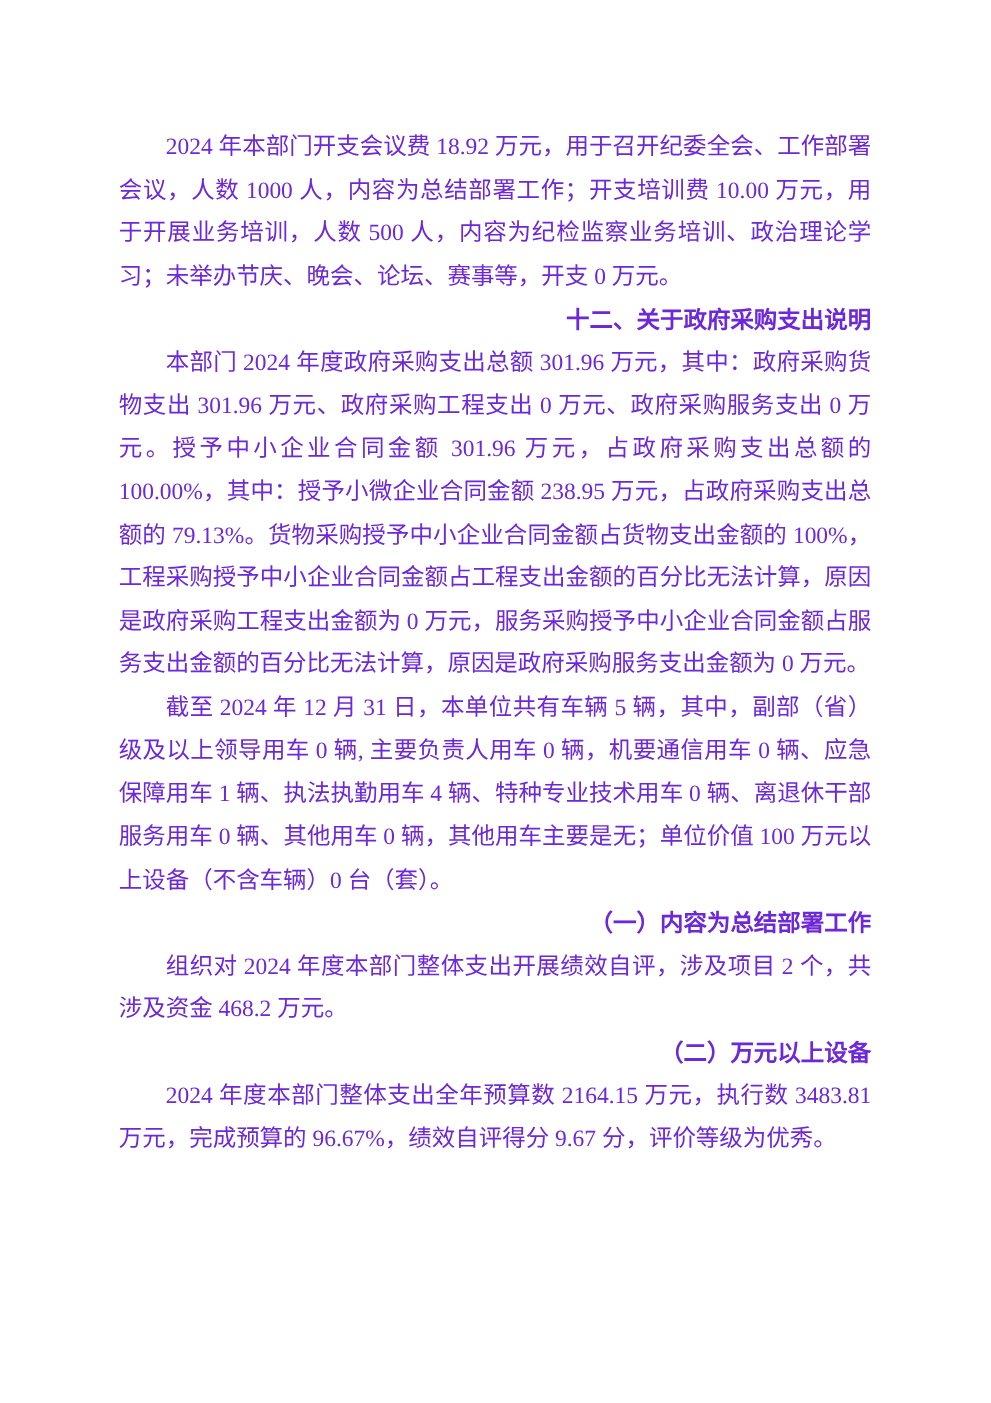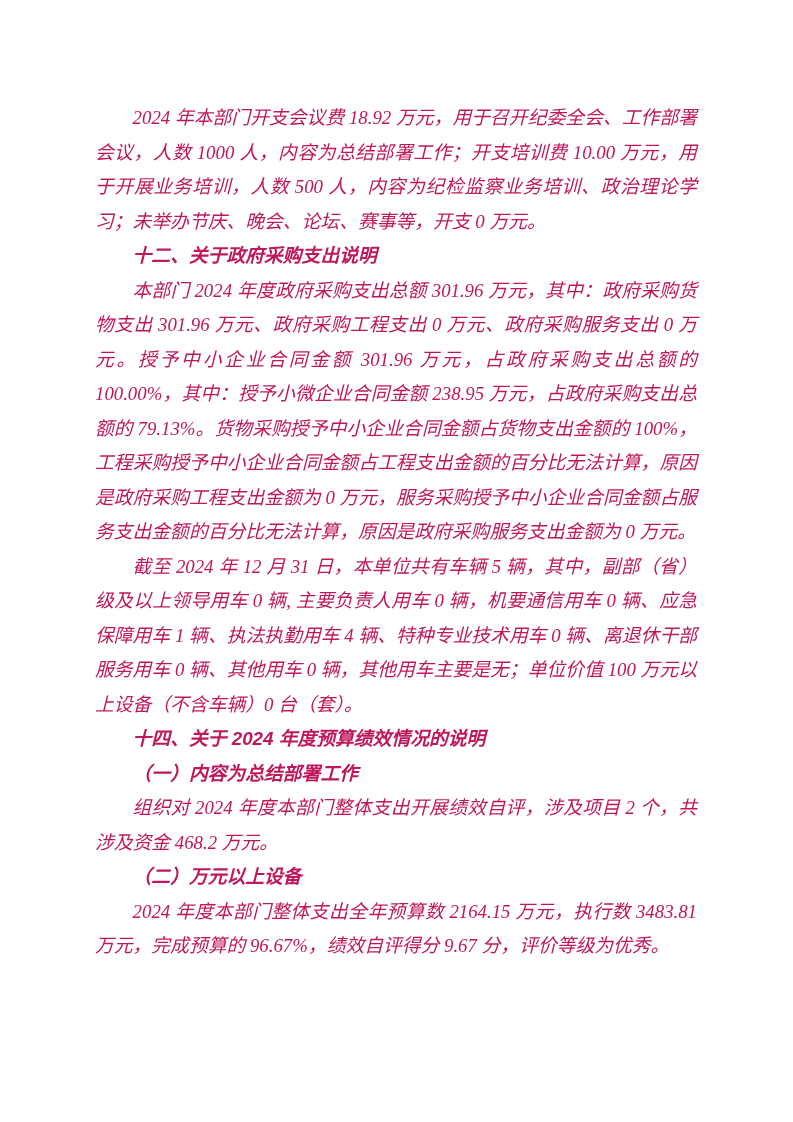--- a/index.html
+++ b/index.html
@@ -14,50 +14,48 @@
     margin: 0;
     background: #ffffff;
     box-sizing: border-box;
     overflow: hidden;
   }
   .doc-body {
     position: absolute;
     top: 101px;
     left: 95px;
     width: 602px;
-    color: #be185d;
+    color: #6d28d9;
     font-family: "Liberation Serif", "DejaVu Serif", serif;
     font-size: 18.8px;
     line-height: 34.5px;
-    font-style: italic;
   }
   .block {
     margin: 0;
     padding: 0;
     text-indent: 2em;
   }
   .block.paragraph {
     text-align: justify;
     text-justify: inter-ideograph;
   }
   .block.heading,
   .block.subheading {
     font-family: "Liberation Sans", "DejaVu Sans", sans-serif;
     font-weight: bold;
-    text-align: left;
+    text-align: right;
   }
 </style>
 </head>
 <body>
 
 <div class="page">
   <main class="doc-body">
       <p class="block paragraph">2024 年本部门开支会议费 18.92 万元，用于召开纪委全会、工作部署会议，人数 1000 人，内容为总结部署工作；开支培训费 10.00 万元，用于开展业务培训，人数 500 人，内容为纪检监察业务培训、政治理论学习；未举办节庆、晚会、论坛、赛事等，开支 0 万元。</p>
       <p class="block heading">十二、关于政府采购支出说明</p>
       <p class="block paragraph">本部门 2024 年度政府采购支出总额 301.96 万元，其中：政府采购货物支出 301.96 万元、政府采购工程支出 0 万元、政府采购服务支出 0 万元。授予中小企业合同金额 301.96 万元，占政府采购支出总额的 100.00%，其中：授予小微企业合同金额 238.95 万元，占政府采购支出总额的 79.13%。货物采购授予中小企业合同金额占货物支出金额的 100%，工程采购授予中小企业合同金额占工程支出金额的百分比无法计算，原因是政府采购工程支出金额为 0 万元，服务采购授予中小企业合同金额占服务支出金额的百分比无法计算，原因是政府采购服务支出金额为 0 万元。</p>
       <p class="block paragraph">截至 2024 年 12 月 31 日，本单位共有车辆 5 辆，其中，副部（省）级及以上领导用车 0 辆, 主要负责人用车 0 辆，机要通信用车 0 辆、应急保障用车 1 辆、执法执勤用车 4 辆、特种专业技术用车 0 辆、离退休干部服务用车 0 辆、其他用车 0 辆，其他用车主要是无；单位价值 100 万元以上设备（不含车辆）0 台（套）。</p>
-      <p class="block heading">十四、关于 2024 年度预算绩效情况的说明</p>
       <p class="block subheading">（一）内容为总结部署工作</p>
       <p class="block paragraph">组织对 2024 年度本部门整体支出开展绩效自评，涉及项目 2 个，共涉及资金 468.2 万元。</p>
       <p class="block subheading">（二）万元以上设备</p>
       <p class="block paragraph">2024 年度本部门整体支出全年预算数 2164.15 万元，执行数 3483.81 万元，完成预算的 96.67%，绩效自评得分 9.67 分，评价等级为优秀。</p>
     </main>
 </div>
 
 </body></html>

